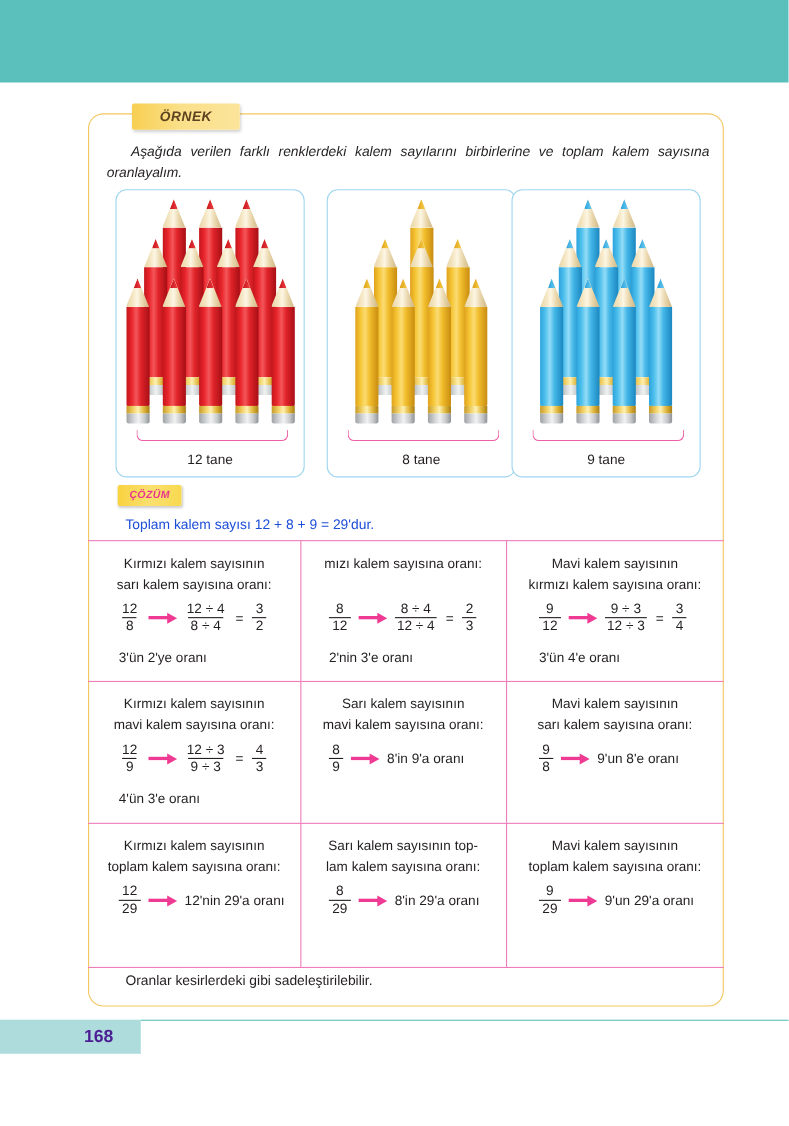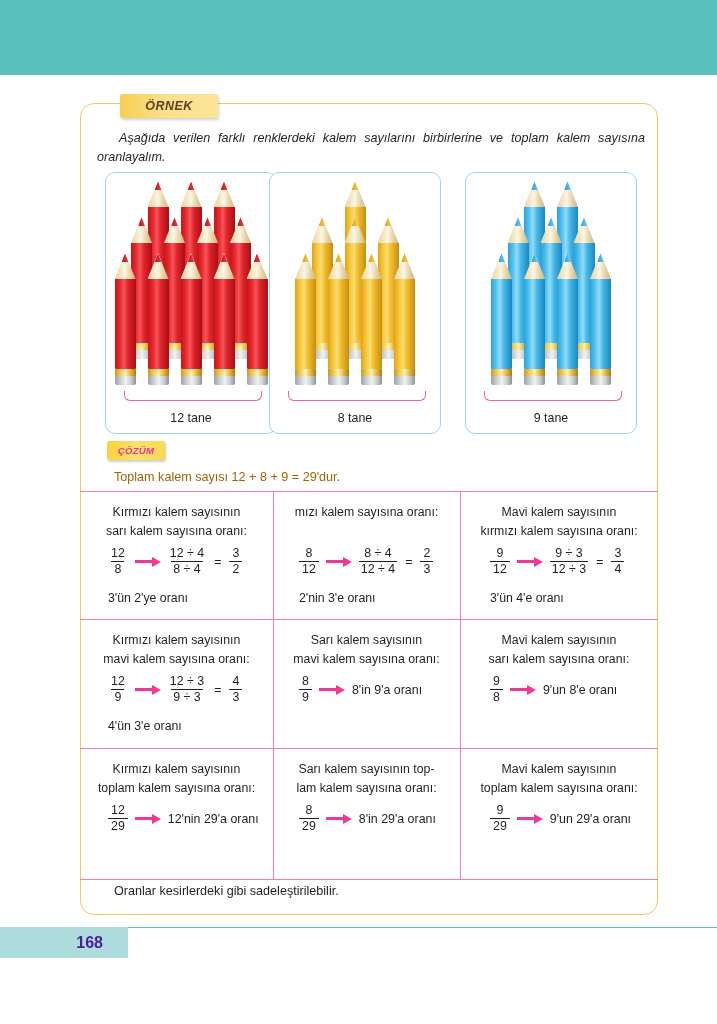--- a/index.html
+++ b/index.html
@@ -68,21 +68,21 @@
   .pencil-box {
     position: absolute; top: 0;
     width: 172px; height: 262px;
     border: 1.3px solid #9fd6ef;
     border-radius: 10px;
     box-sizing: border-box;
     background: #fff;
     overflow: hidden;
   }
   .pencil-box.b1 { left: 0px; }
-  .pencil-box.b2 { left: 164px; }
+  .pencil-box.b2 { left: 192px; }
   .pencil-box.b3 { left: 360px; }
 
   .pencil-stage {
     position: absolute; left: 0; top: 4px;
     width: 100%; height: 212px;
   }
   .pencil {
     position: absolute;
     width: 21px;
   }
@@ -148,21 +148,21 @@
     box-shadow: 1px 1.5px 2.5px rgba(0,0,0,0.2);
   }
   .cozum-badge span {
     font-size: 9.6px; font-weight: bold; font-style: italic;
     color: #e8368f; letter-spacing: 0.3px;
   }
 
   .total-line {
     position: absolute;
     left: 114px; top: 470px;
-    font-size: 12.6px; color: #a16207;
+    font-size: 12.6px; color: #1d4ed8;
   }
 
   
   .ratio-table {
     position: absolute;
     left: 80px; top: 491px;
     width: 578px; height: 389px;
   }
   .tbl-hline {
     position: absolute; left: 0; width: 578px;

